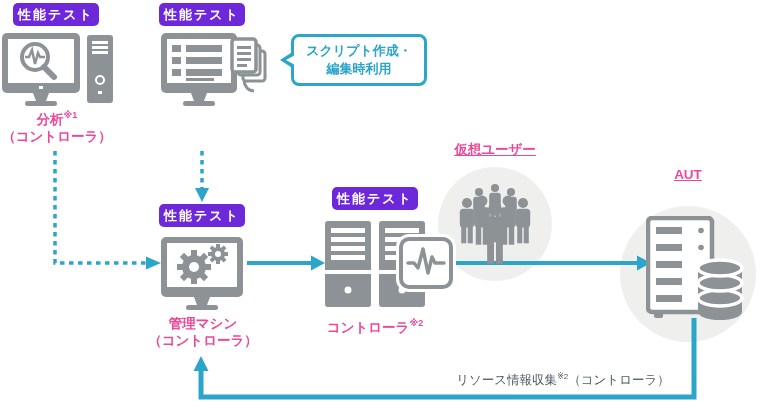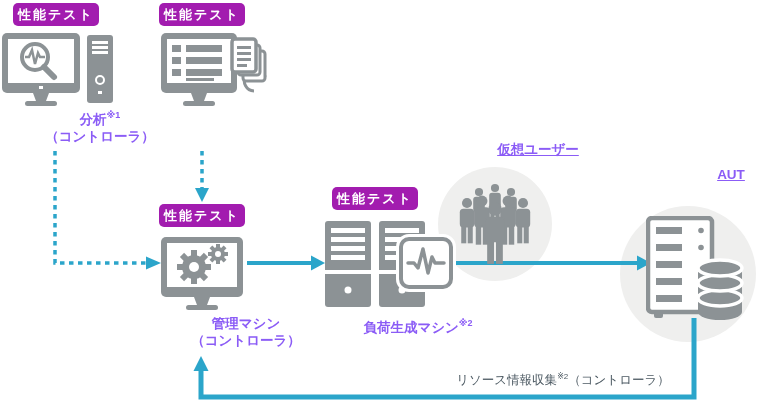--- a/index.html
+++ b/index.html
@@ -1,24 +1,24 @@
 <!DOCTYPE html>
 <html><head>
 <meta charset="utf-8">
 <style>
   html,body{margin:0;padding:0;background:#fff;}
   #stage{position:relative;width:771px;height:402px;background:#fff;overflow:hidden;
          font-family:"Liberation Sans","DejaVu Sans",sans-serif;}
   
-  .badge{position:absolute;width:86px;height:23px;background:#a21caf;border-radius:5px;
+  .badge{position:absolute;width:86px;height:23px;background:#6d28d9;border-radius:5px;
          color:#fff;font-size:13px;font-weight:bold;letter-spacing:2px;
          display:flex;align-items:center;justify-content:center;z-index:6;}
   
-  .nodelabel{position:absolute;color:#8b5cf6;font-weight:bold;font-size:13.5px;
-             line-height:17px;text-align:center;z-index:4;padding-left:43px;}
+  .nodelabel{position:absolute;color:#ec4899;font-weight:bold;font-size:13.5px;
+             line-height:17px;text-align:center;z-index:4;}
   .nodelabel sup{font-size:9px;}
   
   .bigcircle{position:absolute;border-radius:50%;background:#EFEFEE;z-index:1;}
   
   .icon{position:absolute;z-index:3;}
   
   #wires{position:absolute;left:0;top:0;z-index:2;}
   
   .callout{position:absolute;left:291px;top:34px;width:130px;height:46px;background:#fff;
            border:3px solid #2BA5CA;border-radius:8px;z-index:6;
@@ -240,31 +240,35 @@
     </g>
     <g transform="translate(52,44)">
       <rect x="0" y="8" width="44" height="44" fill="#8C9295"></rect>
       <ellipse cx="22" cy="52" rx="22" ry="8" fill="#8C9295"></ellipse>
       <ellipse cx="22" cy="38" rx="22" ry="8" fill="#8C9295" stroke="#fff" stroke-width="3.5"></ellipse>
       <ellipse cx="22" cy="23" rx="22" ry="8" fill="#8C9295" stroke="#fff" stroke-width="3.5"></ellipse>
       <ellipse cx="22" cy="8" rx="22" ry="8" fill="#8C9295" stroke="#fff" stroke-width="3.5"></ellipse>
     </g>
   </svg>
 
+  <div class="callout">
+    <span>スクリプト作成・</span>
+    <span>編集時利用</span>
+  </div>
 
   <div class="nodelabel" style="left:0;top:107px;width:114px;">
     <div><span>分析</span><sup>※1</sup></div>
     <div>（コントローラ）</div>
   </div>
   <div class="nodelabel" style="left:144px;top:315px;width:118px;text-align:center;">
     <div>管理マシン</div>
     <div>（コントローラ）</div>
   </div>
   <div class="nodelabel" style="left:298px;top:315px;width:154px;">
-    <div><span>負荷生成マシン</span><sup>※2</sup></div>
+    <div><span>コントローラ</span><sup>※2</sup></div>
   </div>
   <div class="nodelabel" style="left:435px;top:141px;width:120px;text-decoration:underline;">仮想ユーザー</div>
   <div class="nodelabel" style="left:620px;top:166px;width:136px;text-decoration:underline;">
     <div>AUT</div>
   </div>
 
   <div class="resource-label">
     <span>リソース情報収集</span><sup>※2</sup><span>（コントローラ）</span>
   </div>
 

